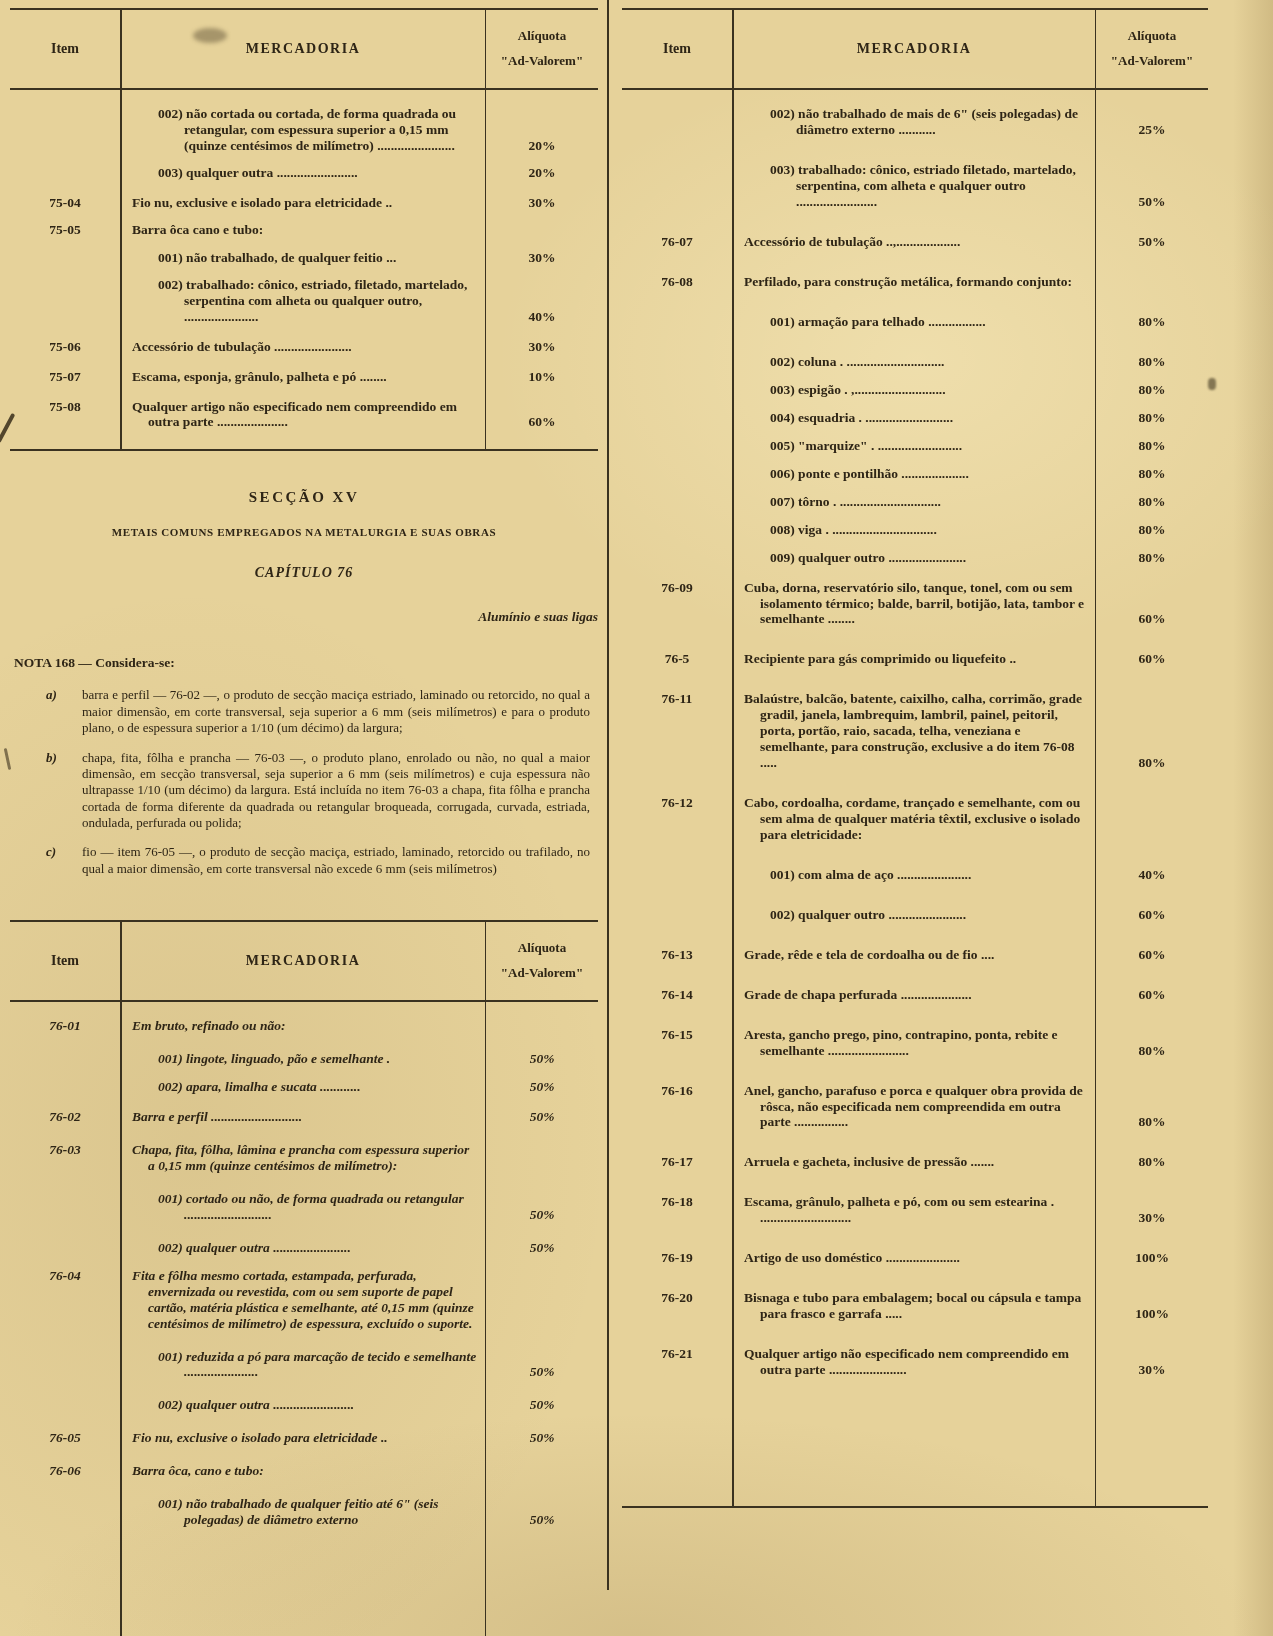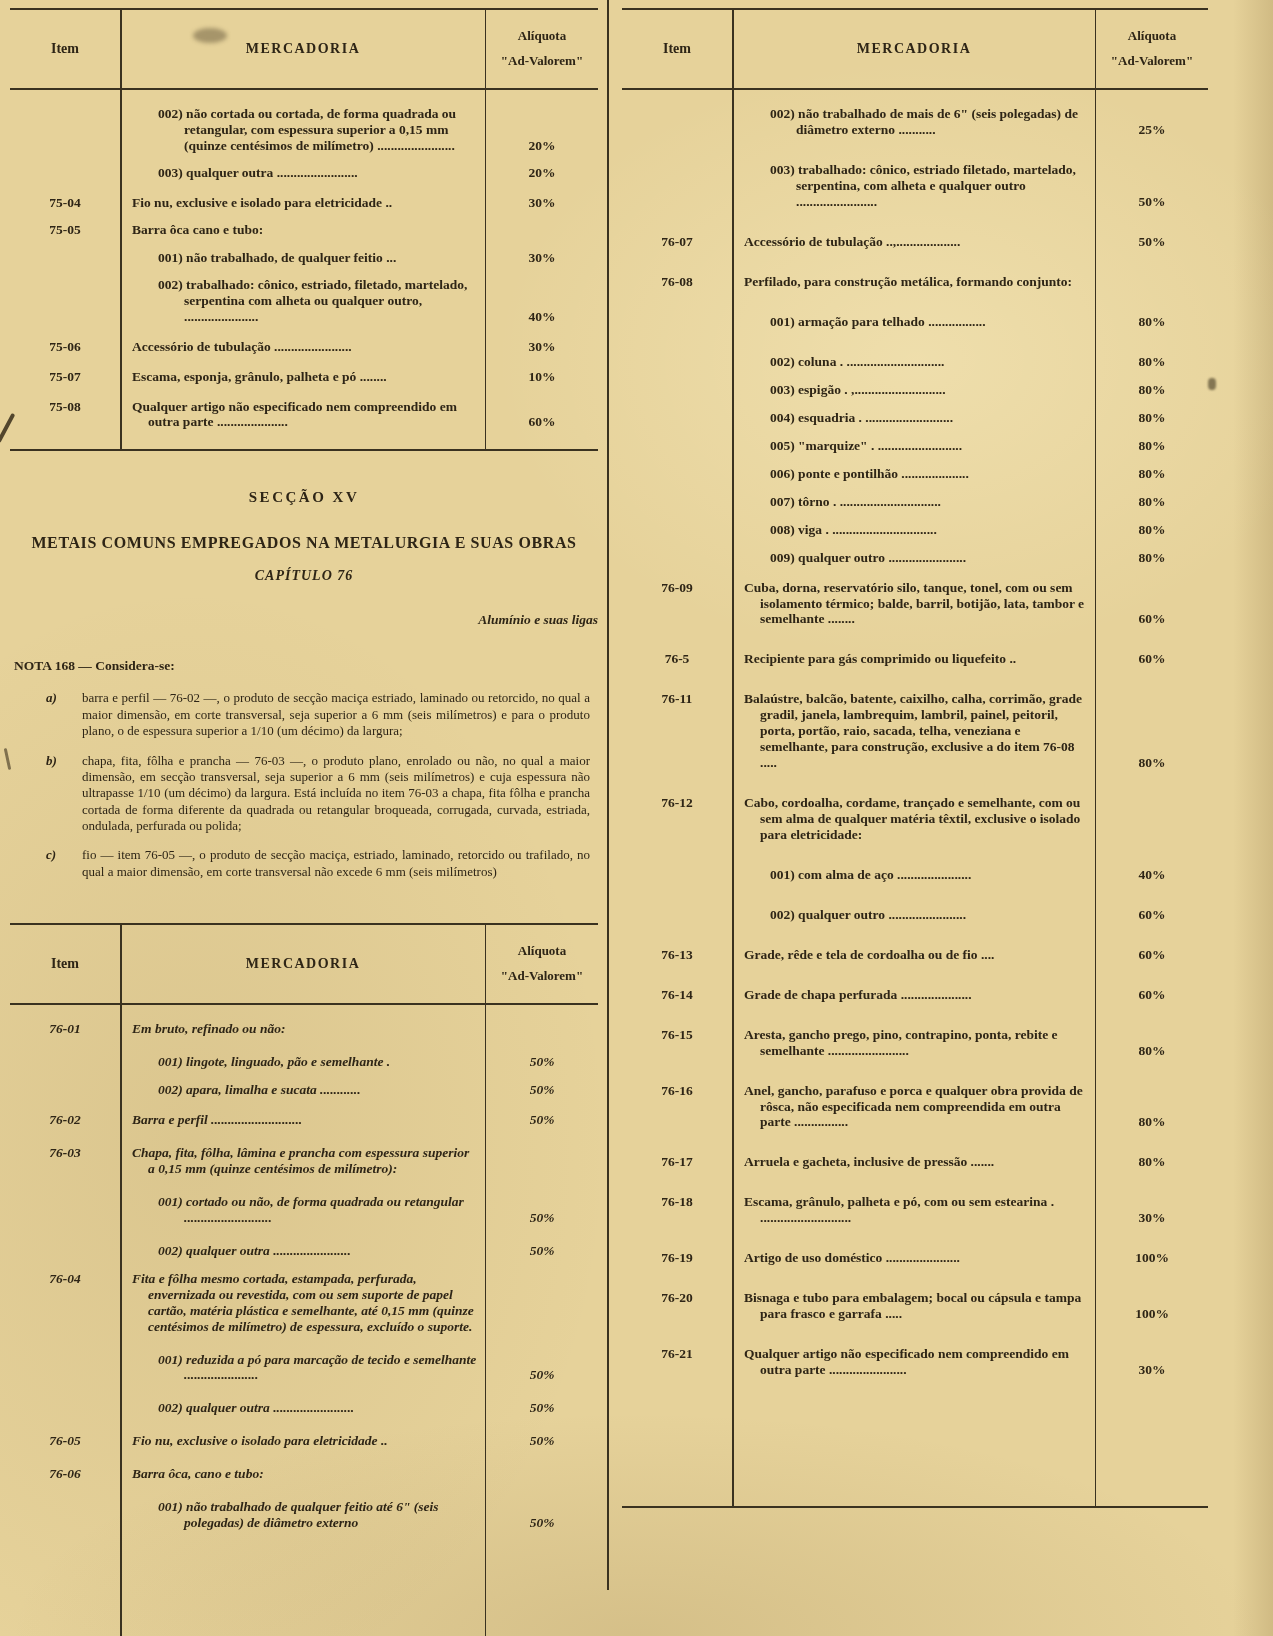--- a/index.html
+++ b/index.html
@@ -43,22 +43,22 @@
   #t2-body .t-row{ margin-bottom:17px;font-style:italic; }
   #rt-body .t-row{ margin-bottom:24px; }
   .t-row.compact{ margin-bottom:12px !important; }
   .t-row.wide{ margin-top:14px; }
 
   .t2{ margin-top:30px; flex:1 1 auto; }
   .rt{ flex:0 0 auto; min-height:1500px; border-bottom:2px solid #3a3220; }
 
   
   .section-block{ margin-top:38px; }
-  .secao-title{ text-align:center; font-weight:bold; font-size:15px; letter-spacing:2.5px; margin-bottom:28px; }
-  .secao-subtitle{ text-align:center; font-weight:bold; font-size:16px; letter-spacing:0.6px; margin-bottom:16px; }
+  .secao-title{ text-align:center; font-weight:bold; font-size:15px; letter-spacing:2.5px; margin-bottom:20px; }
+  .secao-subtitle{ text-align:center; font-weight:bold; font-size:11px; letter-spacing:0.6px; margin-bottom:27px; }
   .capitulo{ text-align:center; font-weight:bold; font-style:italic; font-size:14px; letter-spacing:1px; margin-bottom:28px; }
   .capitulo-subject{ text-align:right; font-style:italic; font-weight:bold; font-size:13.5px; margin-bottom:30px; }
   .nota-heading{ font-weight:bold; font-size:13.5px; margin-bottom:16px; padding-left:4px; }
   .nota-item{ display:flex; margin-bottom:13px; padding-left:36px; }
   .nota-label{ width:36px; flex-shrink:0; font-weight:bold; font-style:italic; font-size:13px; }
   .nota-text{ flex:1; text-align:justify; font-size:13px; line-height:1.26; padding-right:8px; }
 
   
   .artifact{ position:absolute; pointer-events:none; }
   .slash-mark{ left:4px; top:412px; width:4px; height:32px; background:rgba(45,35,18,0.8); transform:rotate(28deg); border-radius:2px; }

